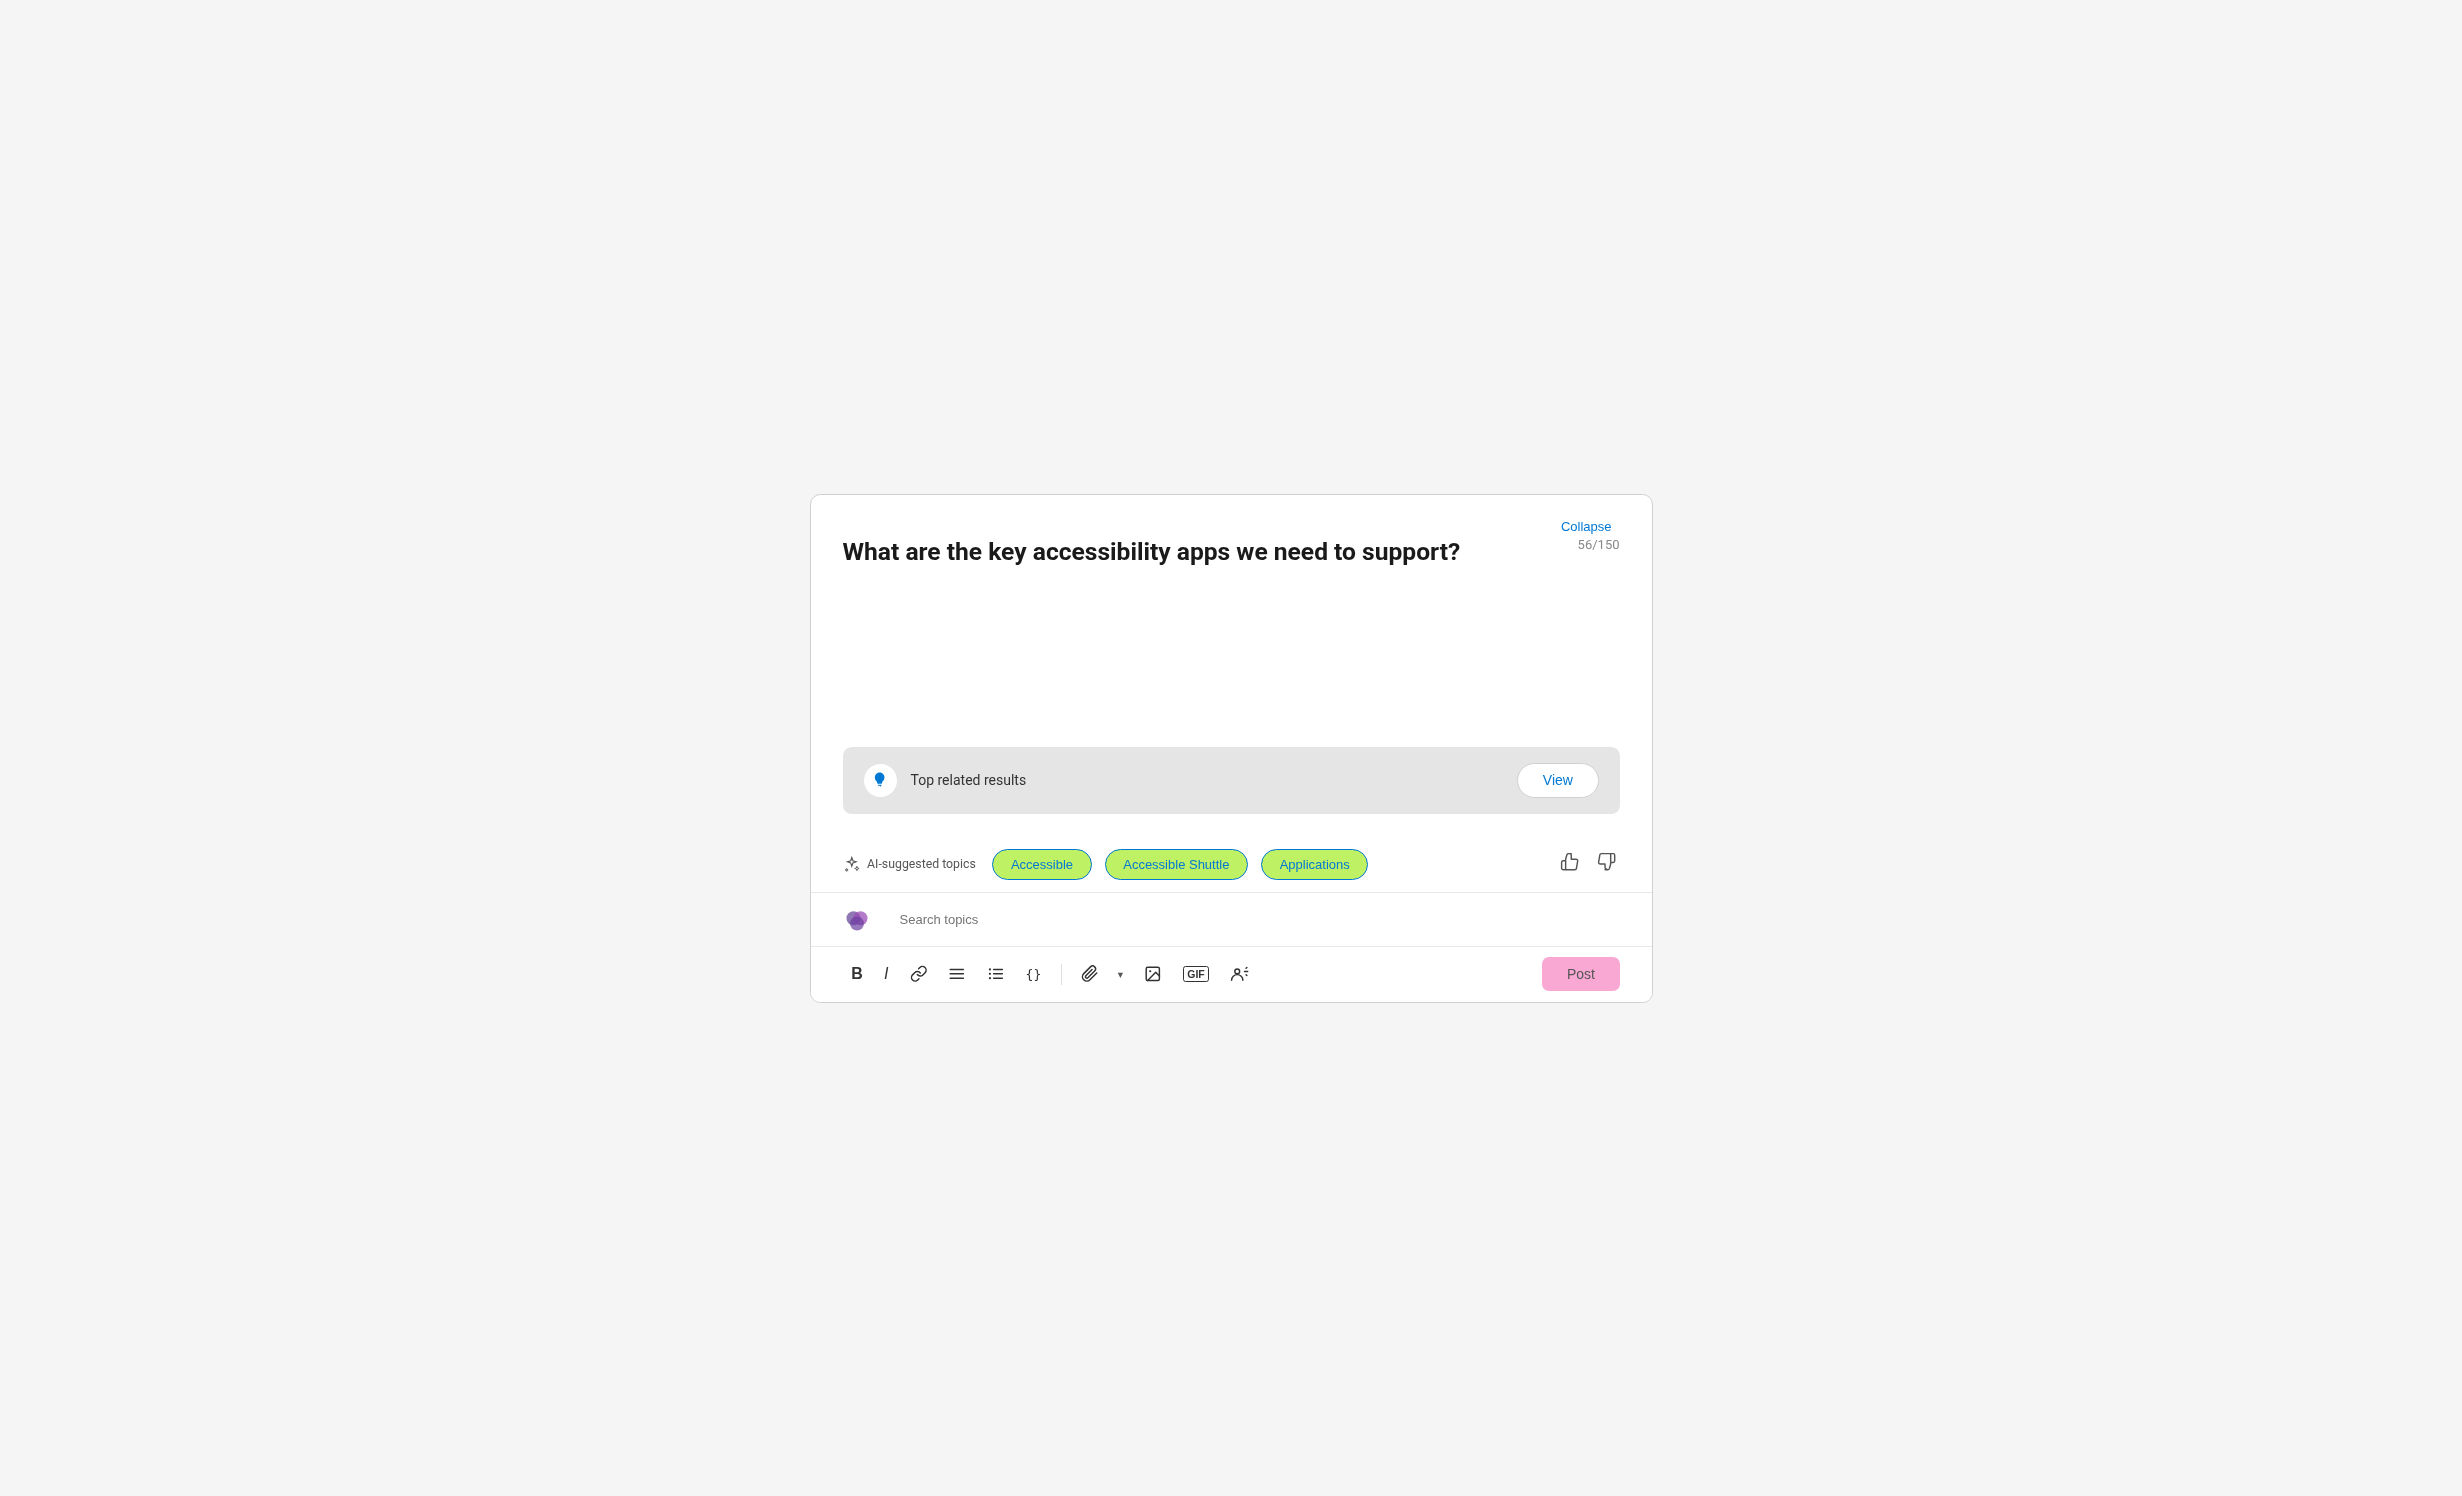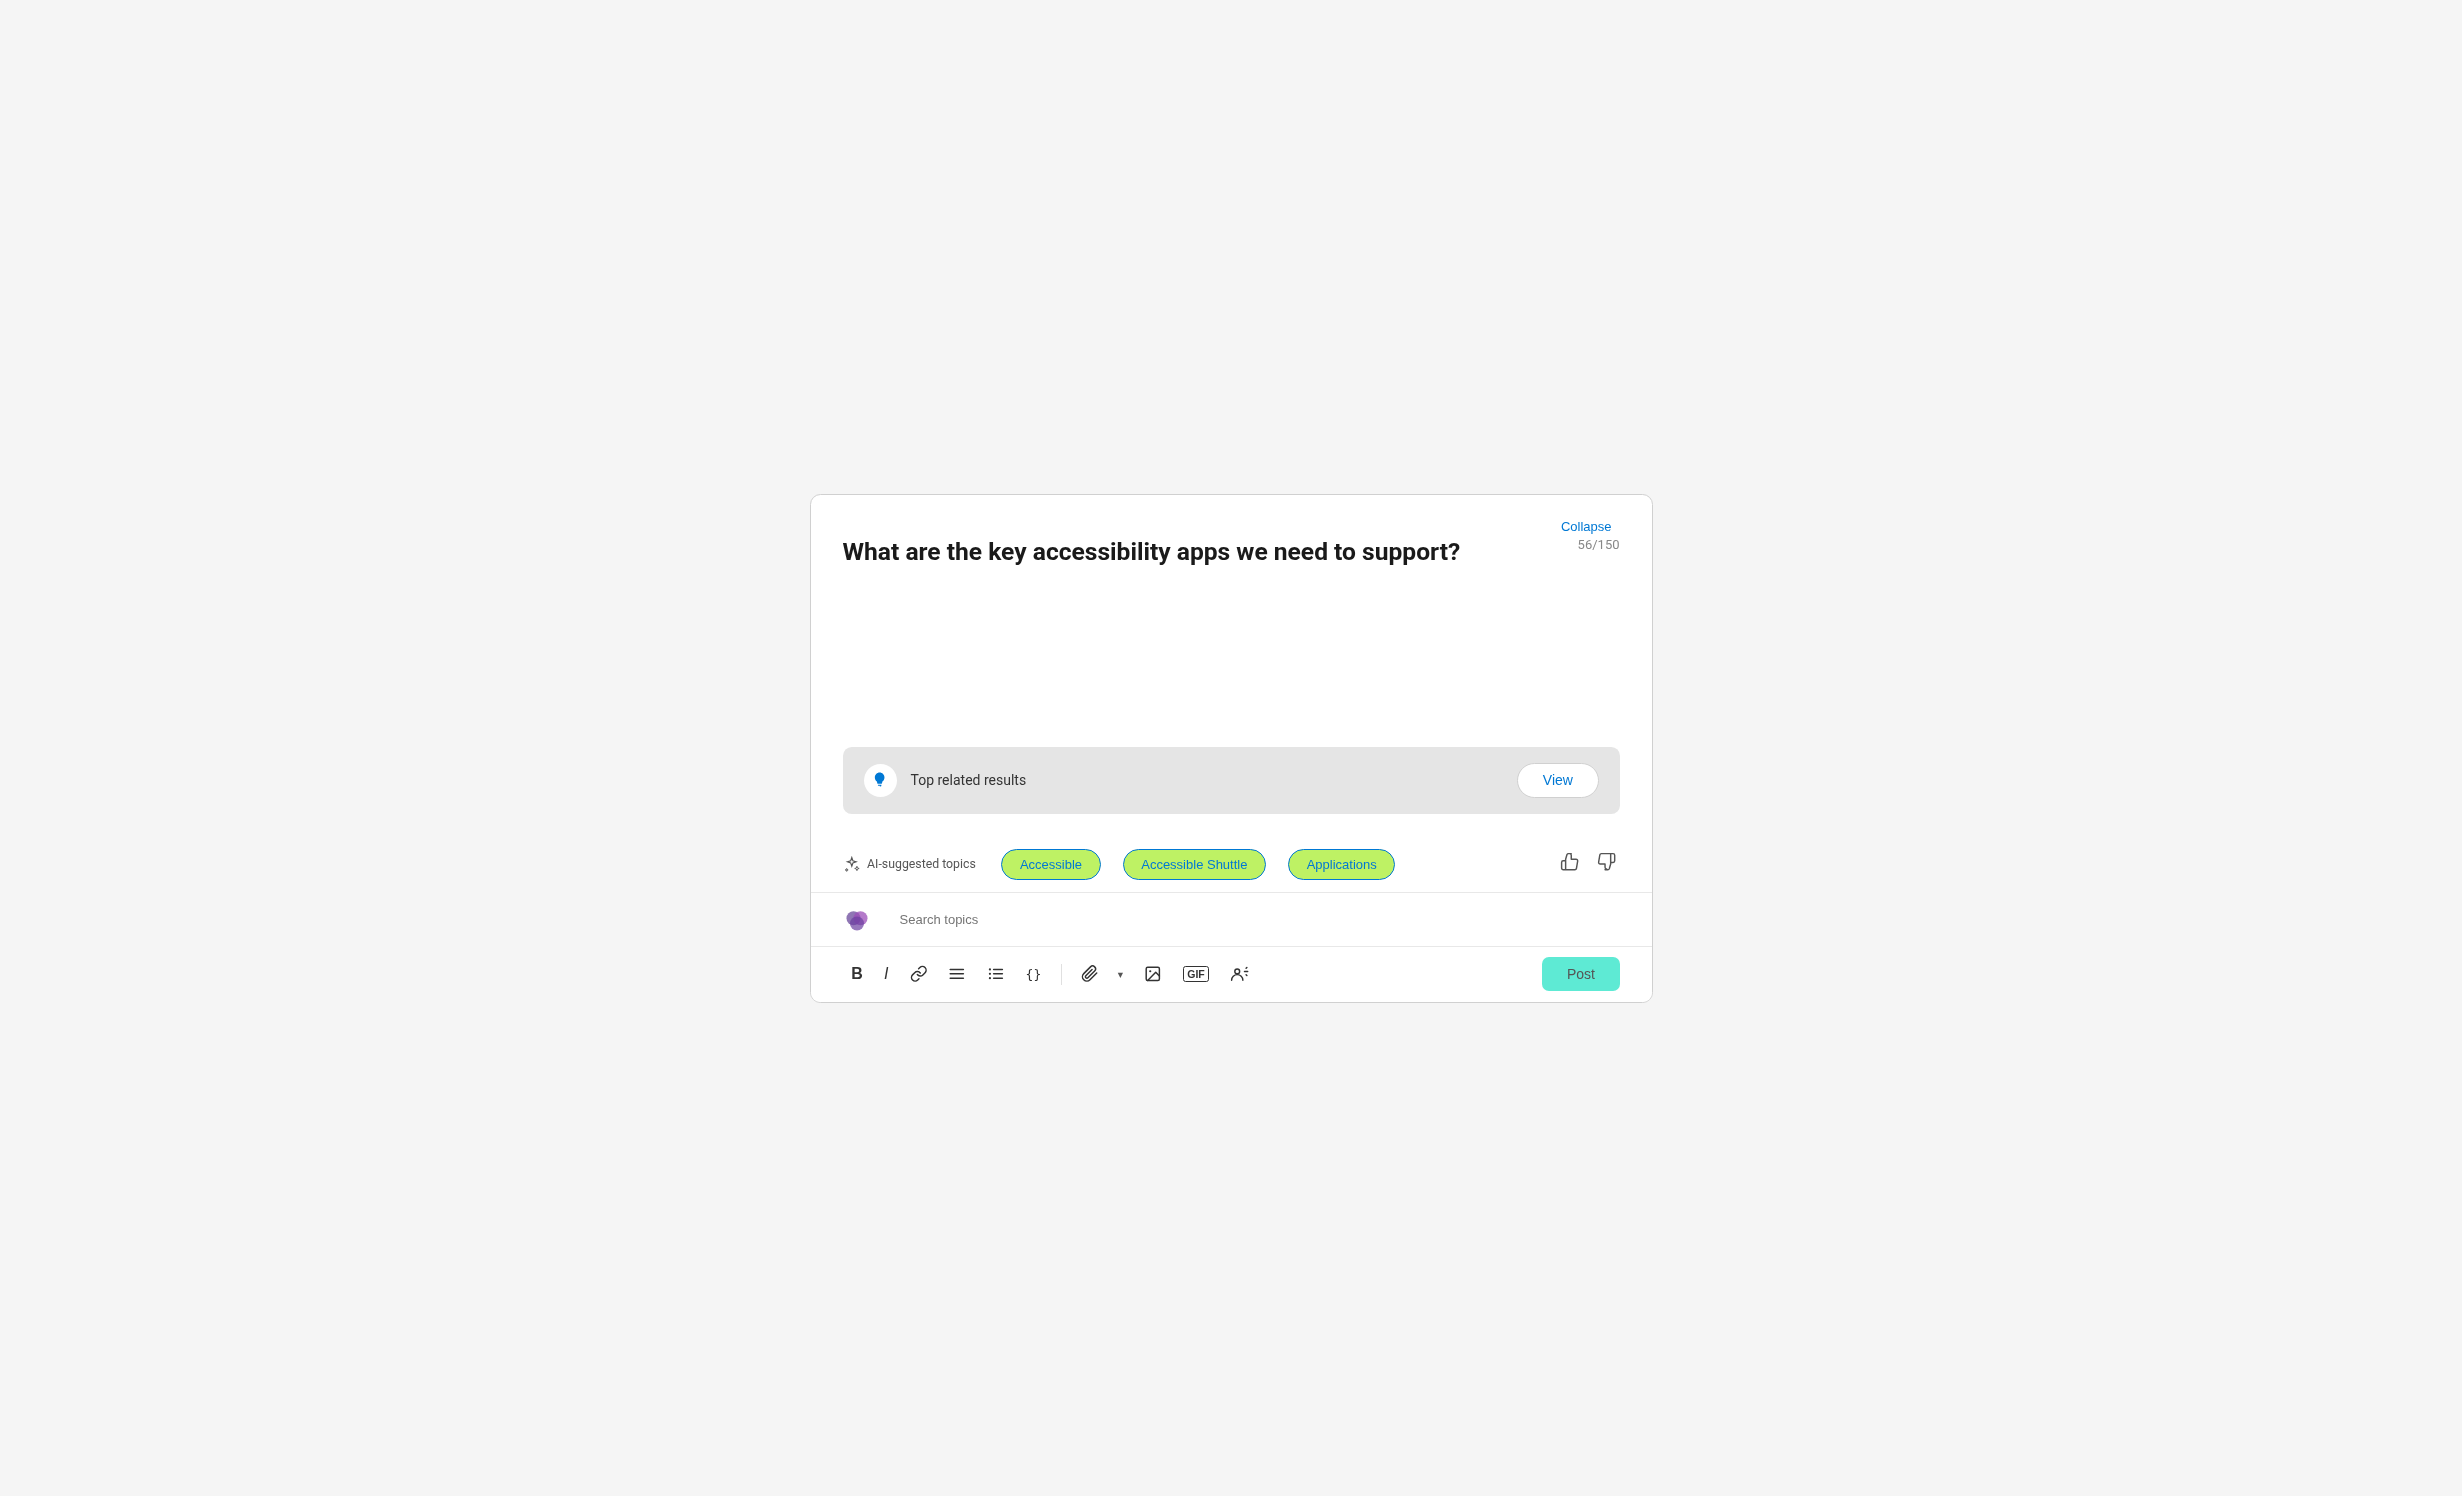--- a/index.html
+++ b/index.html
@@ -111,21 +111,21 @@
       color: #0078d4;
       font-weight: 500;
       cursor: pointer;
       text-align: center;
     }
 
     .ai-topics-section {
       padding: 17.6px 32px 12.3px 32px;
       display: flex;
       align-items: center;
-      gap: 22px;
+      gap: 13px;
       flex-wrap: wrap;
       border-bottom: 1.3px solid #e8e8e8;
     }
 
     .ai-label-group {
       display: flex;
       align-items: center;
       gap: 7px;
       color: #555;
       font-size: 12.3px;
@@ -227,21 +227,21 @@
       font-size: 16px;
     }
 
     .italic-btn {
       font-style: italic;
       font-size: 16px;
     }
 
     .post-btn {
       margin-left: auto;
-      background: #5eead4;
+      background: #f9a8d4;
       border: none;
       border-radius: 7px;
       padding: 8.8px 24.6px;
       font-size: 14px;
       color: #555;
       cursor: pointer;
       font-weight: 500;
     }
 
     .attachment-group {

